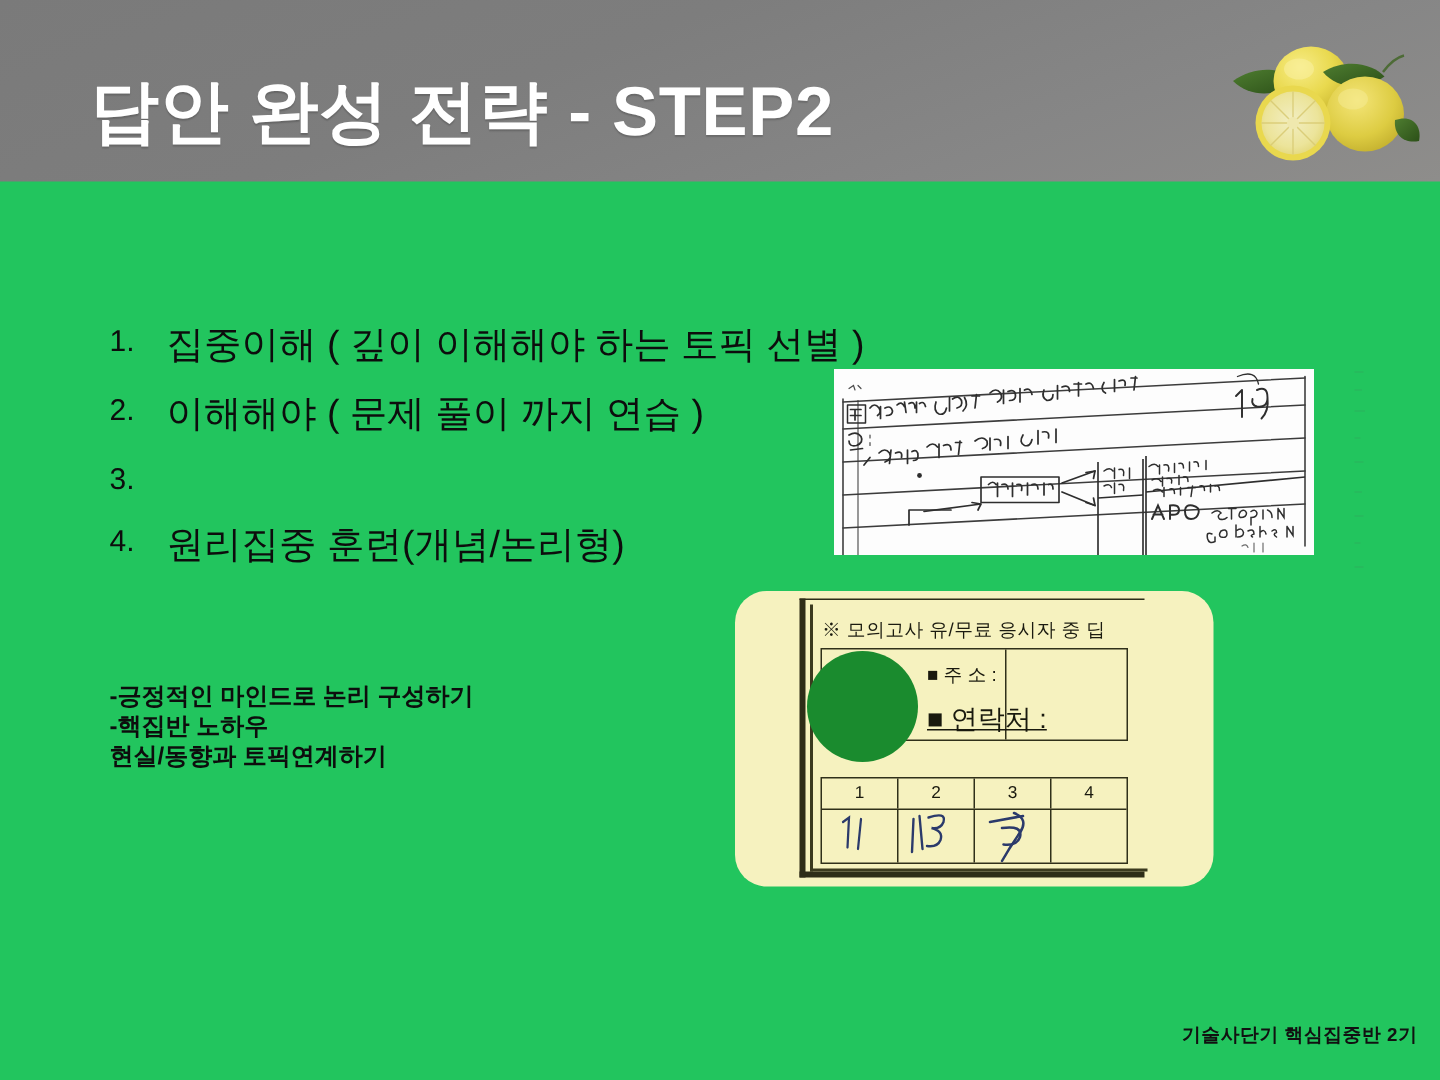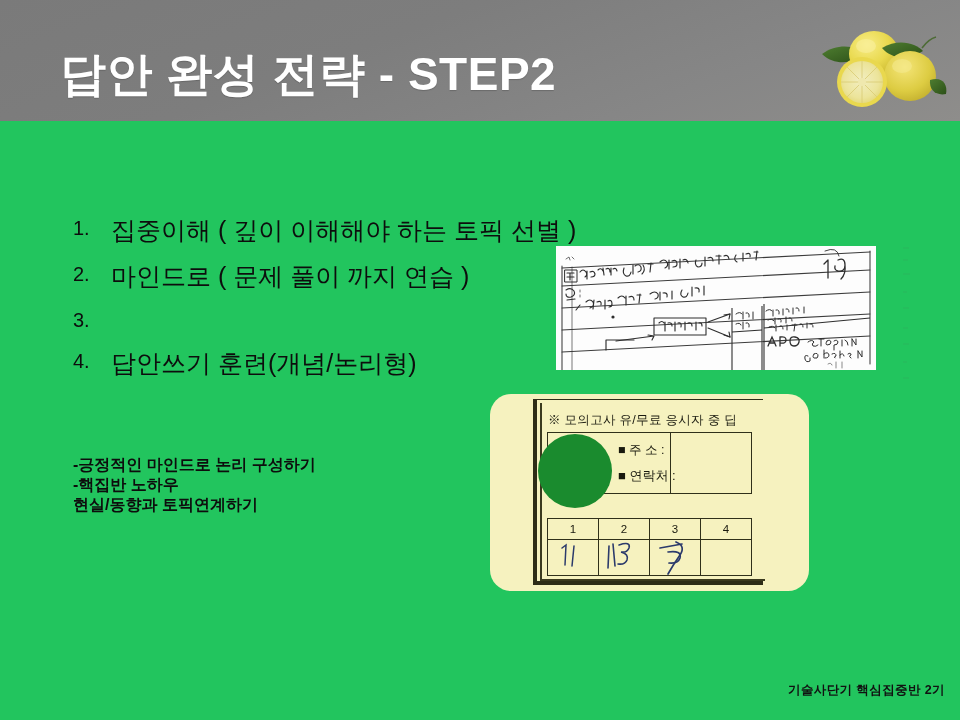--- a/index.html
+++ b/index.html
@@ -186,23 +186,24 @@
     left: 128px;
     top: 48px;
     font-size: 12.5px;
     color: #19190e;
     white-space: nowrap;
   }
   #form-tel-field {
     position: absolute;
     left: 128px;
     top: 73px;
-    font-size: 13px;
+    font-size: 18px;
     color: #19190e;
     white-space: nowrap;
+    text-decoration: underline;
   }
   #form-table {
     position: absolute;
     left: 57px;
     top: 124px;
     width: 205px;
     height: 58px;
     border: 1.4px solid #30301a;
     box-sizing: border-box;
     display: flex;
@@ -310,28 +311,28 @@
     </svg>
   </div>
 
   <div id="bullet-list">
     <div class="bullet-row">
       <span class="bullet-num">1.</span>
       <span class="bullet-text">집중이해 ( 깊이 이해해야 하는 토픽 선별 )</span>
     </div>
     <div class="bullet-row">
       <span class="bullet-num">2.</span>
-      <span class="bullet-text">마인드로 ( 문제 풀이 까지 연습 )</span>
+      <span class="bullet-text">이해해야 ( 문제 풀이 까지 연습 )</span>
     </div>
     <div class="bullet-row">
       <span class="bullet-num">3.</span>
     </div>
     <div class="bullet-row" style="margin-bottom:0;">
       <span class="bullet-num">4.</span>
-      <span class="bullet-text">답안쓰기 훈련(개념/논리형)</span>
+      <span class="bullet-text">원리집중 훈련(개념/논리형)</span>
     </div>
   </div>
 
   <div id="dash-notes">
     <div class="dash-line">-긍정적인 마인드로 논리 구성하기</div>
     <div class="dash-line">-핵집반 노하우</div>
     <div class="dash-line">현실/동향과 토픽연계하기</div>
   </div>
 
   <div id="handwritten-note">

